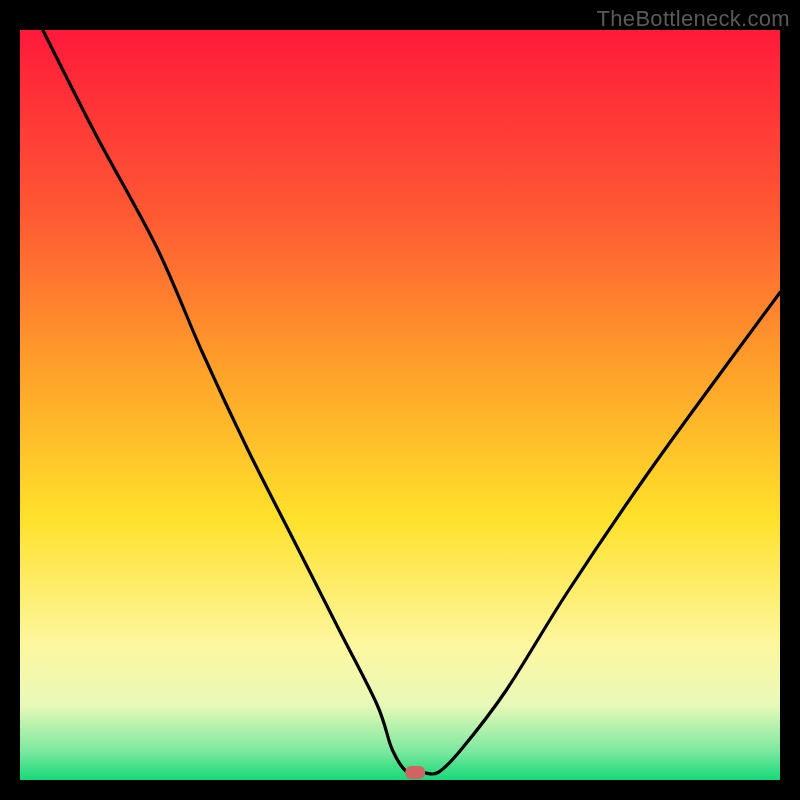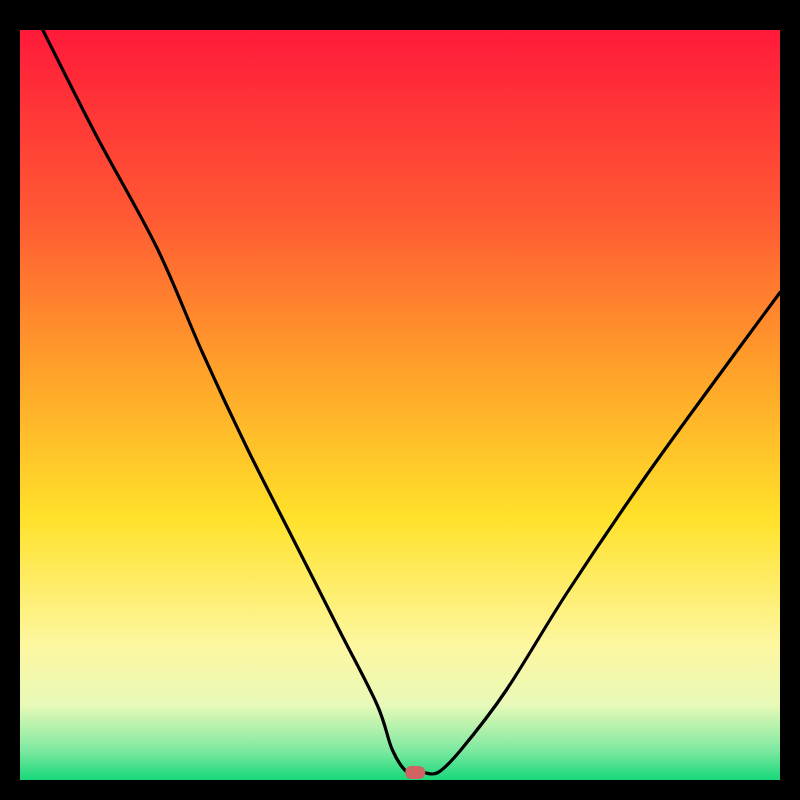--- a/index.html
+++ b/index.html
@@ -48,13 +48,14 @@
     </defs>
 
     <rect x="0" y="0" width="800" height="800" fill="#000"></rect>
 
     <rect id="plot-rect" fill="url(#bg-grad)" x="20" y="30" width="760" height="750"></rect>
 
     <path id="curve-path" fill="none" stroke="#000" stroke-width="3.2" stroke-linejoin="round" stroke-linecap="round" d="M 42.8 30 C 51.666666666666664 47.5, 77 98.75, 96 135 C 115 171.25, 139.06666666666666 211.25, 156.79999999999998 247.5 C 174.5333333333333 283.75, 187.2 318.75000000000006, 202.4 352.50000000000006 C 217.60000000000002 386.25000000000006, 232.8 418.75, 248 450 C 263.2 481.25, 278.4 510, 293.59999999999997 540 C 308.79999999999995 570, 325.26666666666665 602.5, 339.2 630 C 353.1333333333333 657.5, 368.3333333333333 685, 377.2 705 C 386.06666666666666 725, 387.3333333333333 738.75, 392.4 750 C 397.46666666666664 761.25, 402.53333333333336 768.75, 407.6 772.5 C 412.6666666666667 776.25, 417.73333333333335 772.5, 422.8 772.5 C 427.8666666666667 772.5, 431.66666666666674 776.25, 438.00000000000006 772.5 C 444.33333333333337 768.75, 449.4 763.75, 460.79999999999995 750 C 472.19999999999993 736.25, 488.6666666666667 716.25, 506.40000000000003 690 C 524.1333333333333 663.75, 544.4 627.5, 567.1999999999999 592.5 C 589.9999999999999 557.5, 617.8666666666666 516.25, 643.1999999999999 480 C 668.5333333333333 443.75, 696.4000000000001 406.25, 719.2 375 C 742 343.75, 769.8666666666667 306.25, 780 292.5"></path>
 
     <rect id="marker-rect" rx="6" ry="6" x="405.2" y="766" width="20" height="13" fill="#d26363"></rect>
   </svg>
+  <div class="watermark">TheBottleneck.com</div>
 </div>
 
 </body></html>

